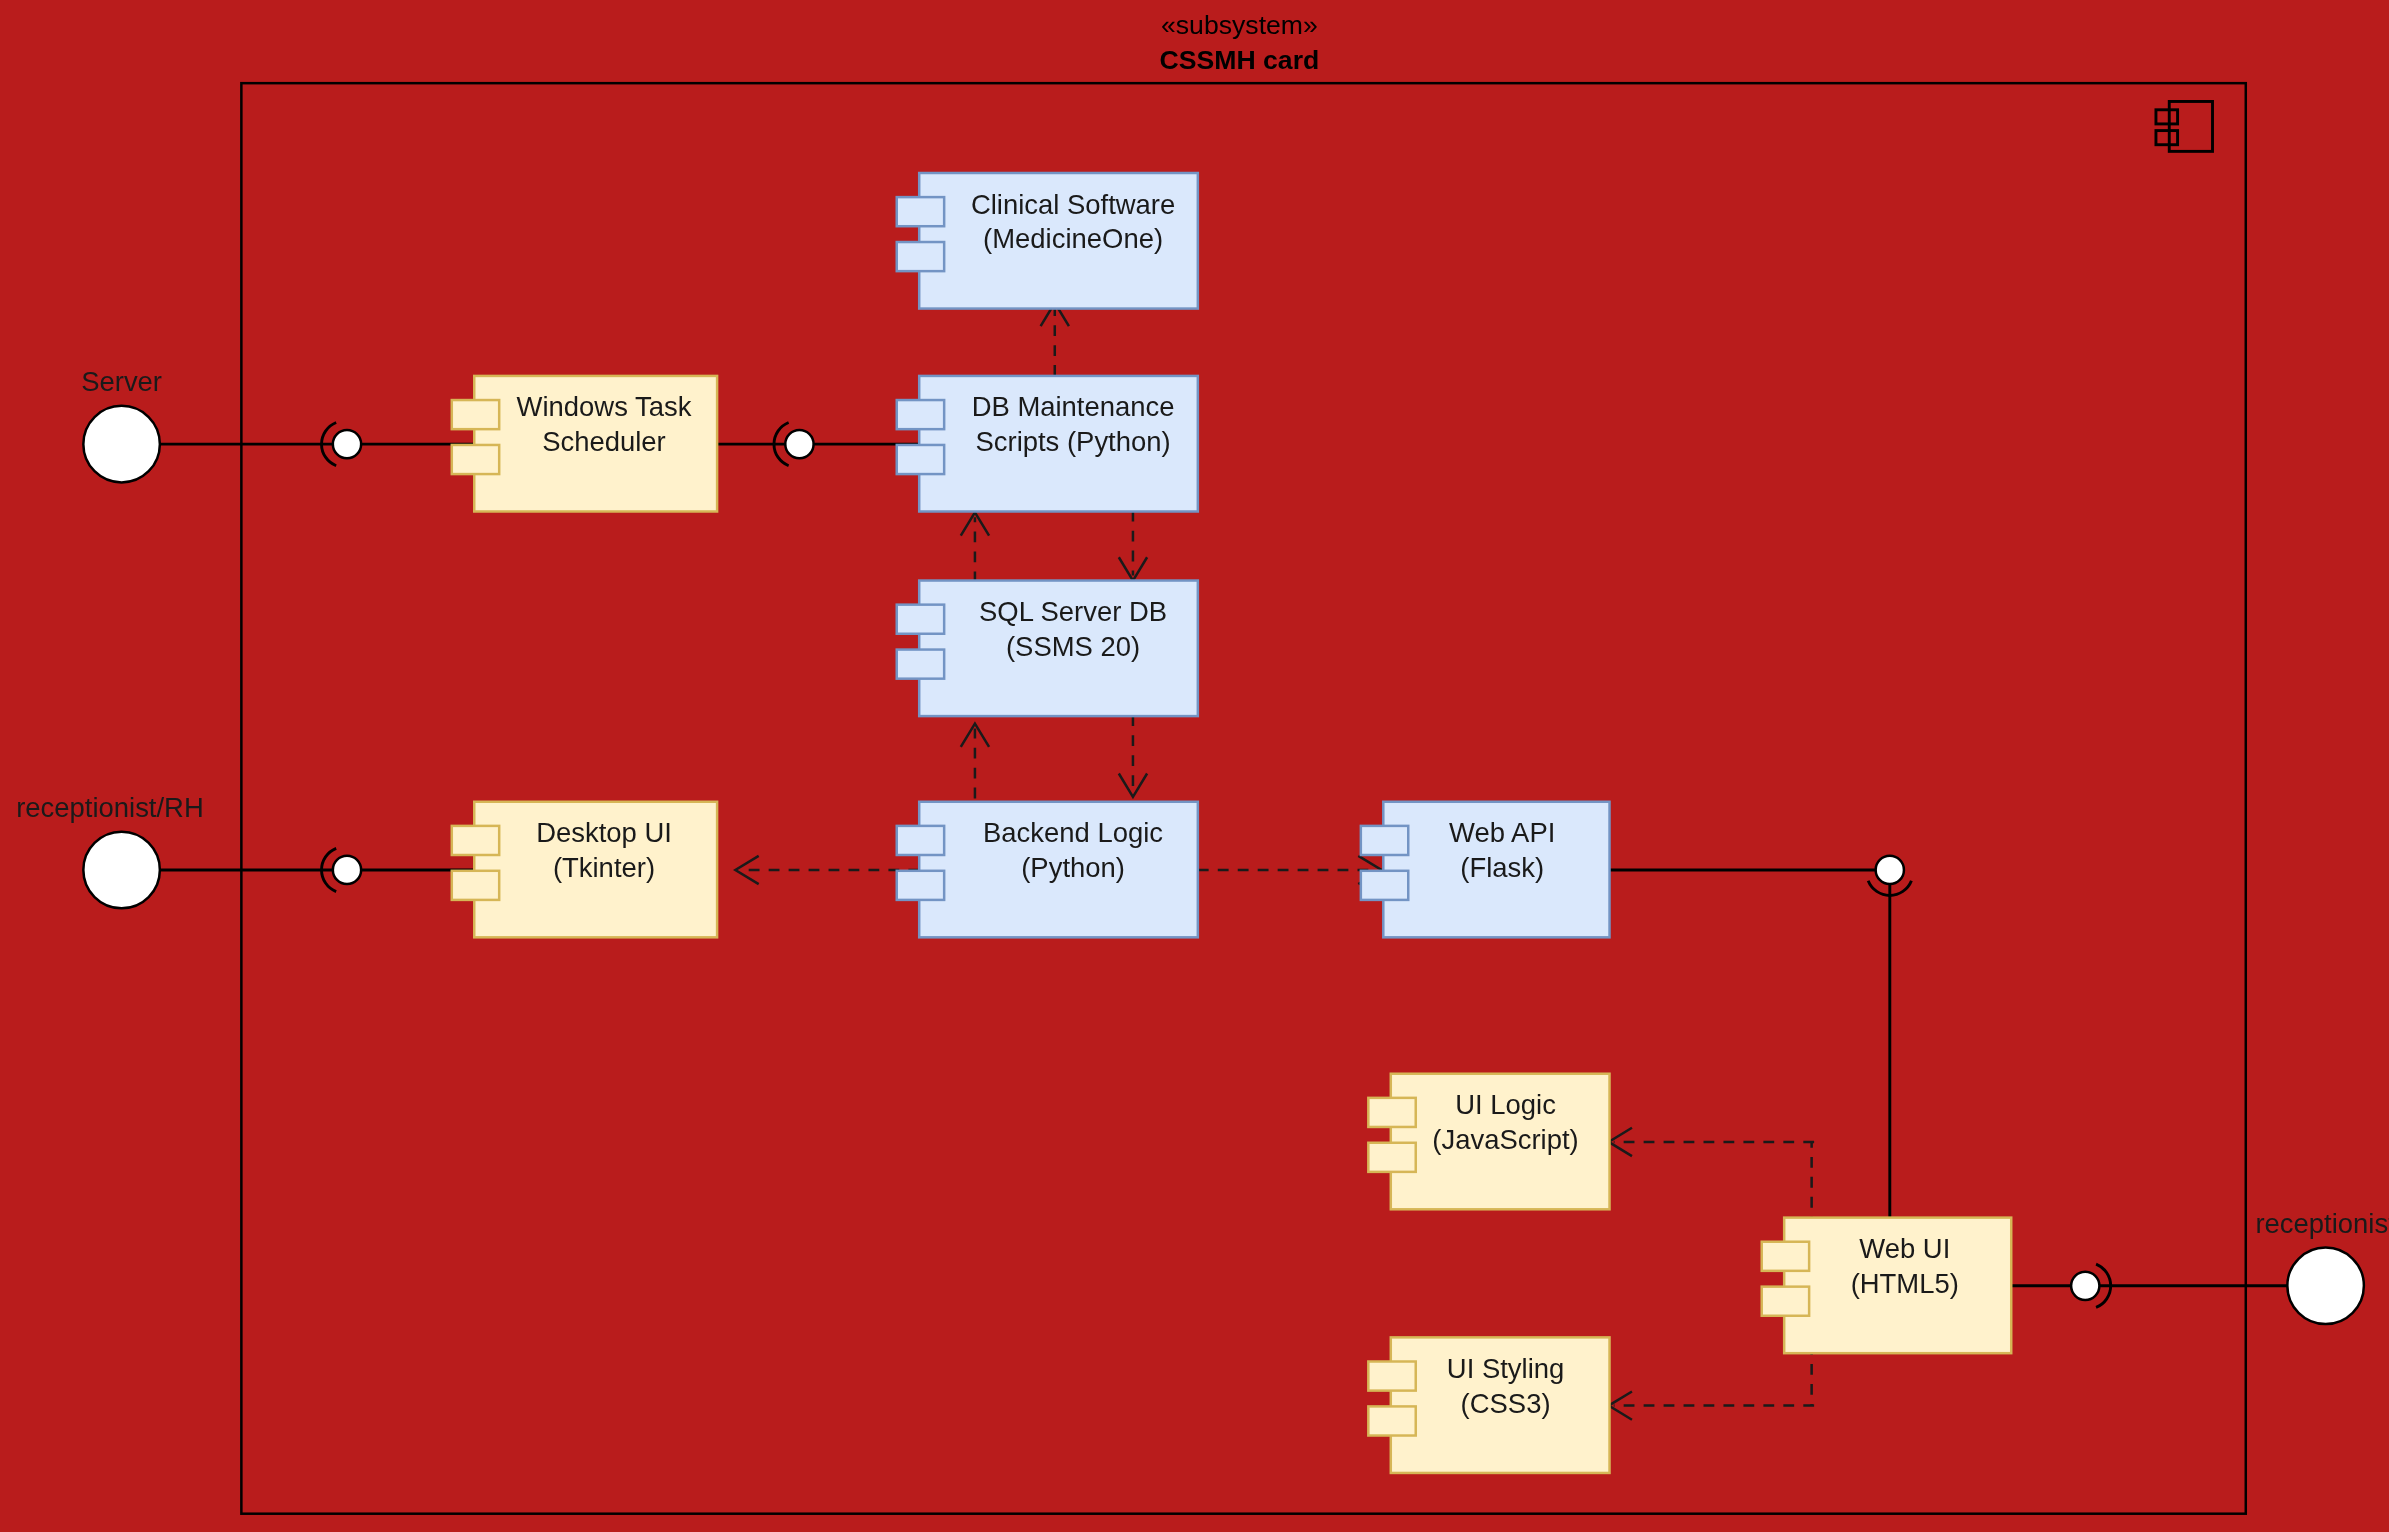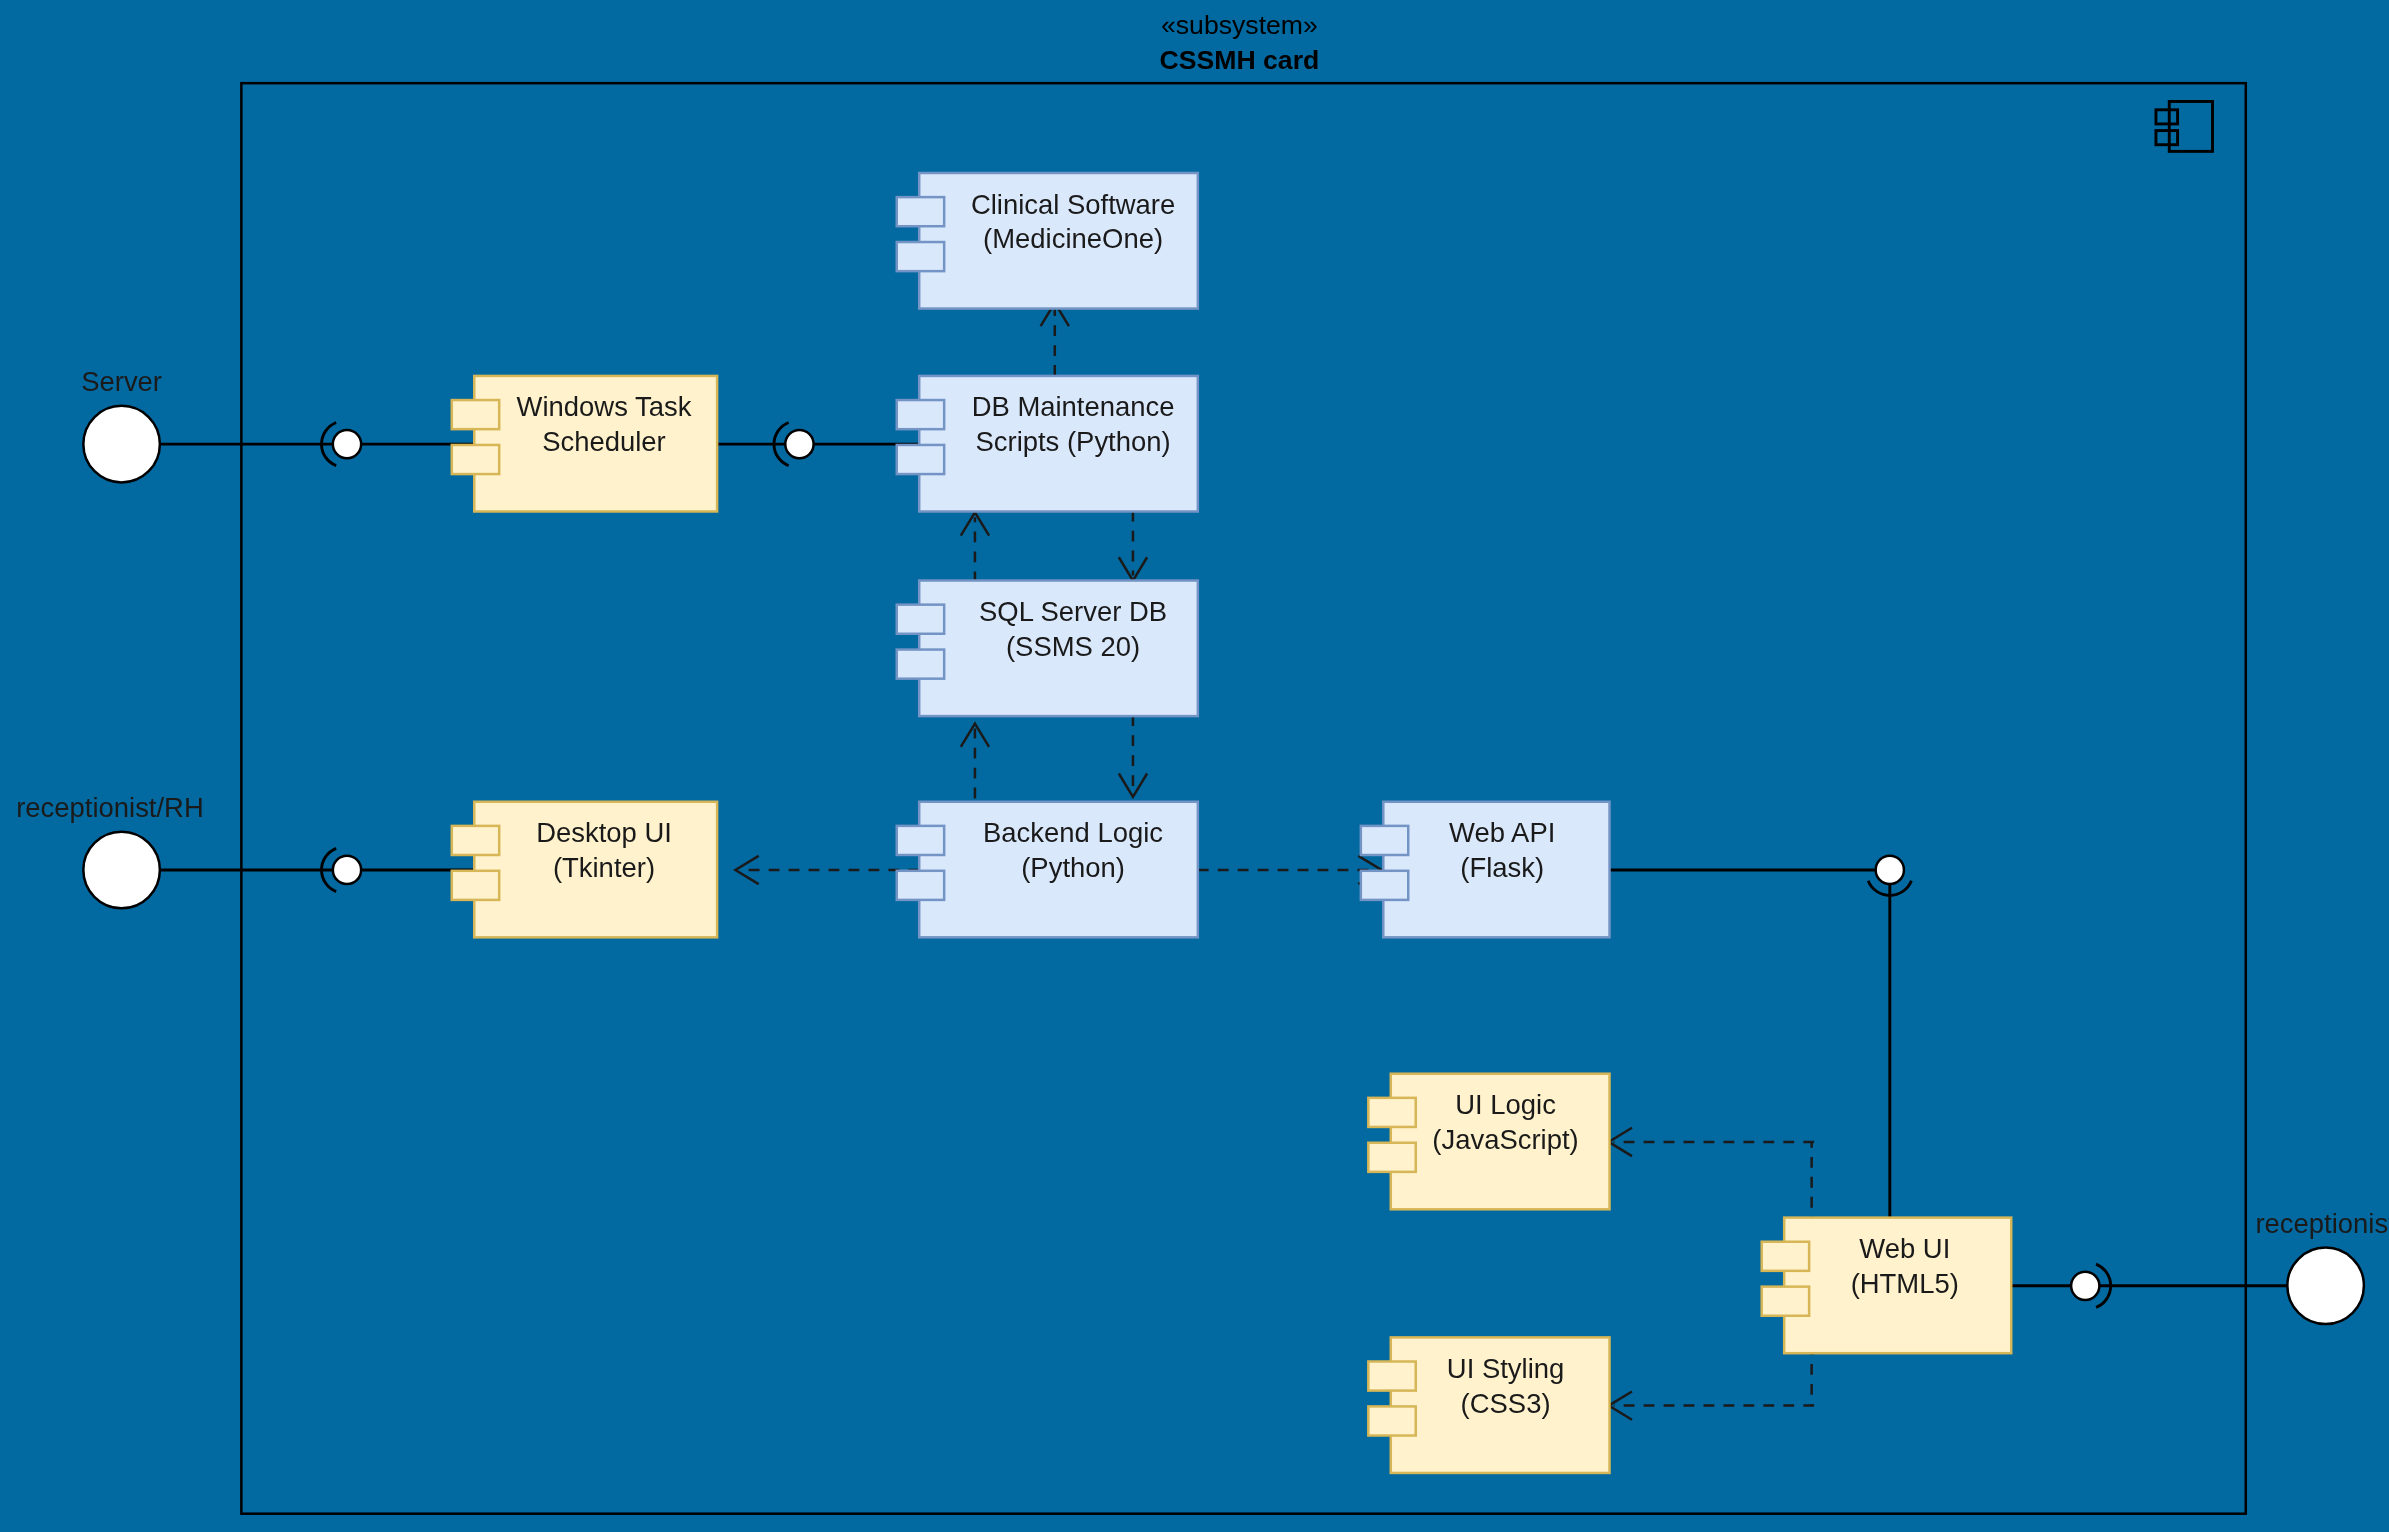--- a/index.html
+++ b/index.html
@@ -10,21 +10,21 @@
   body {
     font-family: "Liberation Sans", sans-serif;
     width: 2389px;
     height: 1532px;
     overflow: hidden;
   }
   #diagram-root {
     position: relative;
     width: 2389px;
     height: 1532px;
-    background: #0369a1;
+    background: #b91c1c;
   }
   svg.canvas {
     position: absolute;
     top: 0;
     left: 0;
     width: 2389px;
     height: 1532px;
   }
   .frame-border {
     fill: none;

